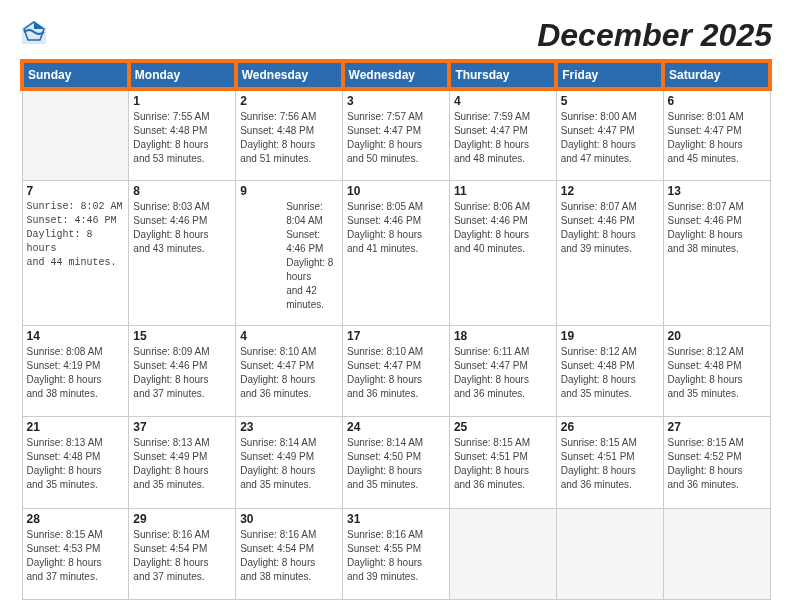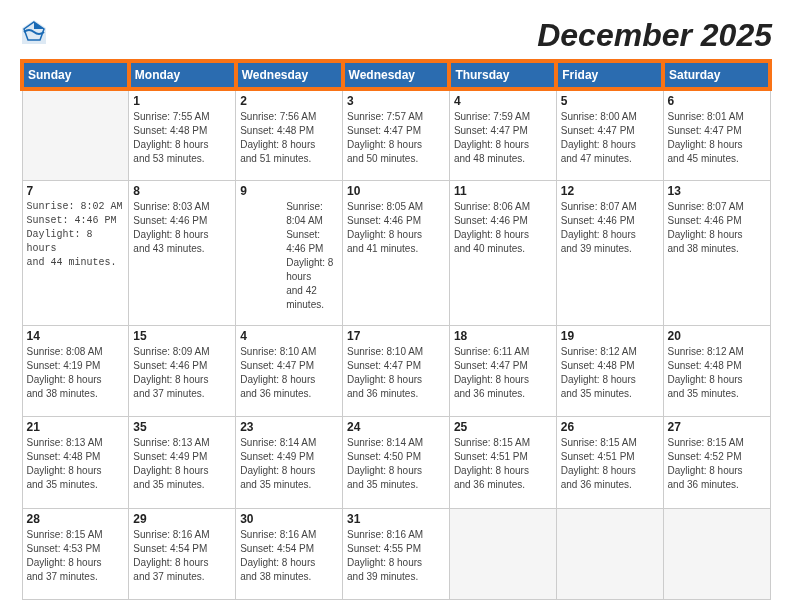--- a/index.html
+++ b/index.html
@@ -278,21 +278,21 @@
         </tr>
         <tr>
           <td>
             <span class="day-num">21</span>
             <div class="day-info" style="white-space: pre-line;">Sunrise: 8:13 AM
 Sunset: 4:48 PM
 Daylight: 8 hours
 and 35 minutes.</div>
           </td>
           <td>
-            <span class="day-num">35</span>
+            <span class="day-num">37</span>
             <div class="day-info" style="white-space: pre-line;">Sunrise: 8:13 AM
 Sunset: 4:49 PM
 Daylight: 8 hours
 and 35 minutes.</div>
           </td>
           <td>
             <span class="day-num">23</span>
             <div class="day-info" style="white-space: pre-line;">Sunrise: 8:14 AM
 Sunset: 4:49 PM
 Daylight: 8 hours

